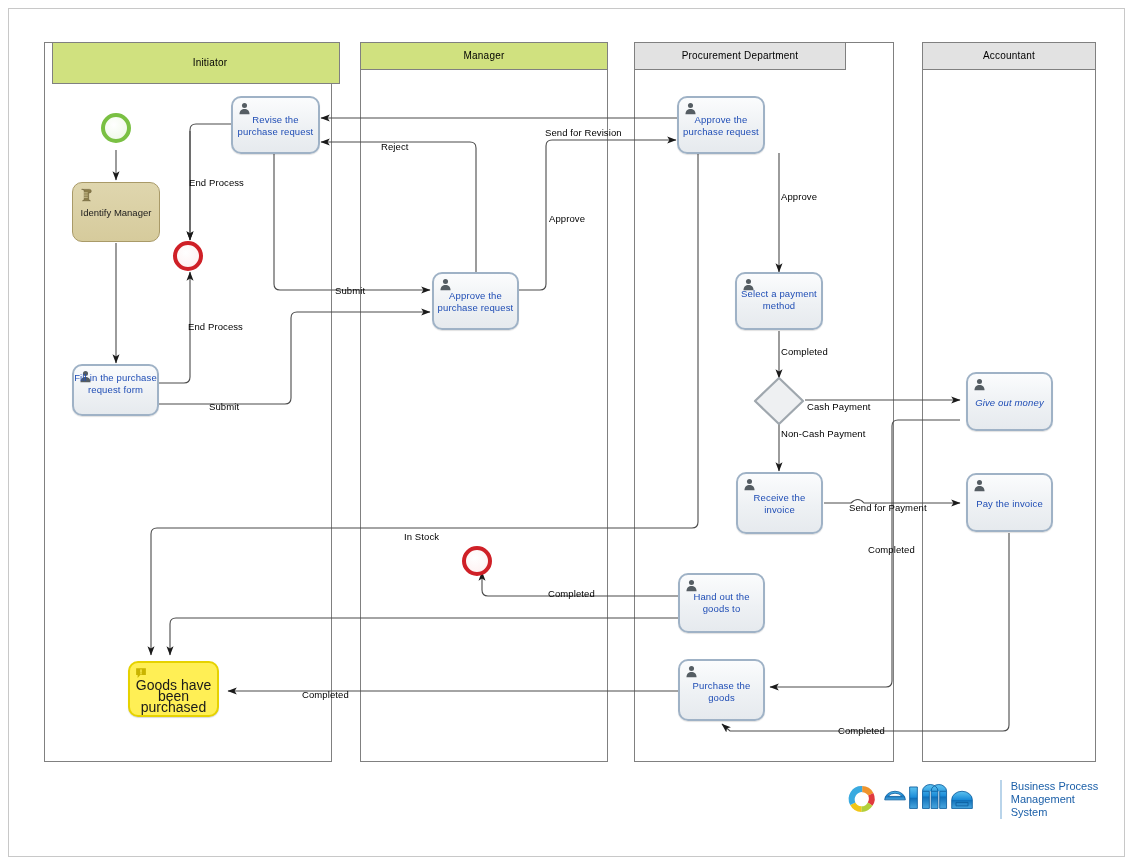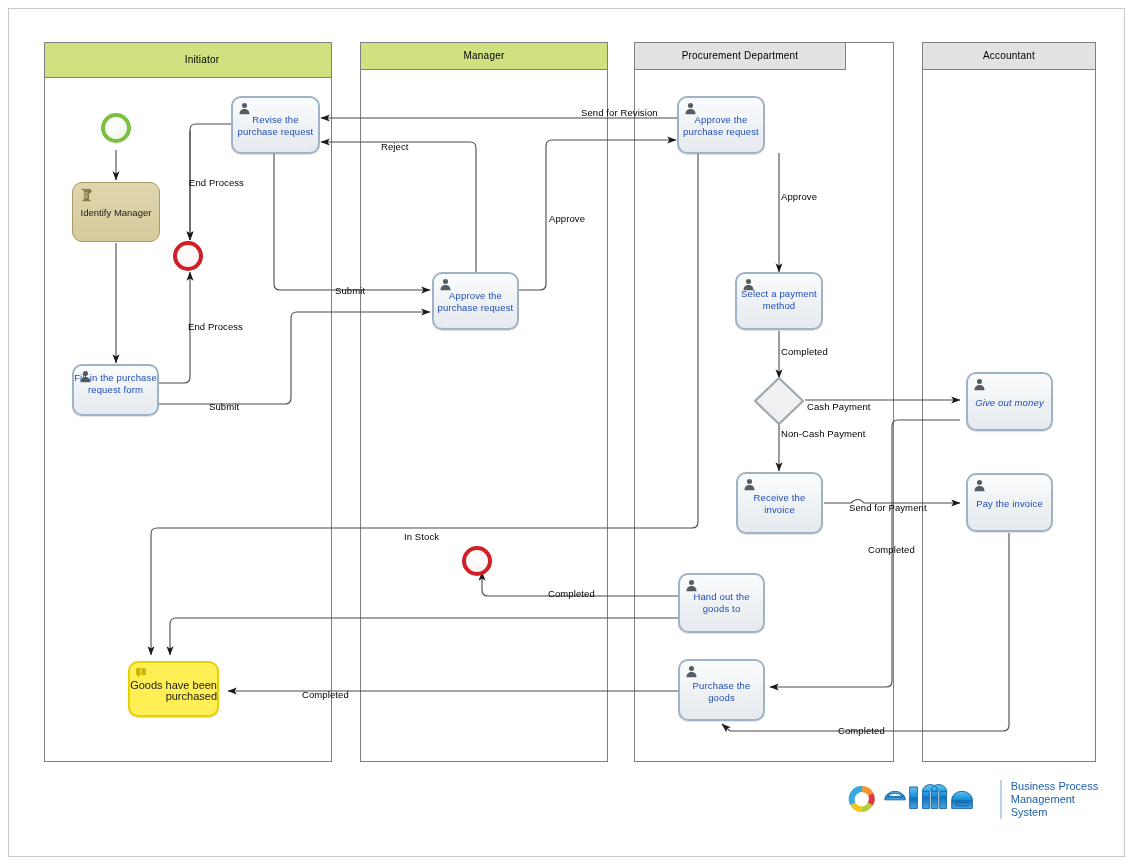--- a/index.html
+++ b/index.html
@@ -99,23 +99,23 @@
   
   .notify-task {
     border: 2px solid #e6d200;
     border-radius: 10px;
     background: #ffef55;
     box-shadow: 0 1px 1px rgba(0,0,0,0.15);
   }
   .notify-task .label {
     position: absolute;
     left: 0; right: 0;
-    text-align: right;
+    text-align: center;
     color: #1a1a1a;
-    font-size: 11px;
+    font-size: 14px;
     line-height: 11px;
   }
   .notify-task .notify-icon {
     position: absolute;
     left: 5px;
     top: 4px;
     width: 12px;
     height: 12px;
   }
   
@@ -177,21 +177,21 @@
   }
 </style>
 </head>
 <body>
 
 <div id="canvas">
 
   <div id="outer-frame"></div>
 
   <div class="lane" style="left:44px; top:42px; width:288px; height:720px;"></div>
-  <div class="lane-header green" style="left:44px; top:42px; width:288px; height:36px;padding-left:28px;">
+  <div class="lane-header green" style="left:52px; top:42px; width:288px; height:42px;padding-left:28px;">
     <span>Initiator</span>
   </div>
 
   <div class="lane" style="left:360px; top:42px; width:248px; height:720px;"></div>
   <div class="lane-header green" style="left:360px; top:42px; width:248px; height:28px;">
     <span>Manager</span>
   </div>
 
   <div class="lane" style="left:634px; top:42px; width:260px; height:720px;"></div>
   <div class="lane-header grey" style="left:634px; top:42px; width:212px; height:28px;">
@@ -256,21 +256,21 @@
 
     </g>
   </svg>
 
   <div class="edge-label" style="left:189px; top:178px;">End Process</div>
   <div class="edge-label" style="left:188px; top:322px;">End Process</div>
   <div class="edge-label" style="left:335px; top:286px;">Submit</div>
   <div class="edge-label" style="left:209px; top:402px;">Submit</div>
   <div class="edge-label" style="left:381px; top:142px;">Reject</div>
   <div class="edge-label" style="left:549px; top:214px;">Approve</div>
-  <div class="edge-label" style="left:545px; top:108px;margin-left:36px;">Send for Revision</div>
+  <div class="edge-label" style="left:545px; top:128px;">Send for Revision</div>
   <div class="edge-label" style="left:781px; top:192px;">Approve</div>
   <div class="edge-label" style="left:781px; top:347px;">Completed</div>
   <div class="edge-label" style="left:807px; top:402px;">Cash Payment</div>
   <div class="edge-label" style="left:781px; top:429px;text-align:right;">Non-Cash Payment</div>
   <div class="edge-label" style="left:849px; top:503px;">Send for Payment</div>
   <div class="edge-label" style="left:868px; top:545px;">Completed</div>
   <div class="edge-label" style="left:404px; top:532px;">In Stock</div>
   <div class="edge-label" style="left:548px; top:589px;">Completed</div>
   <div class="edge-label" style="left:302px; top:690px;">Completed</div>
   <div class="edge-label" style="left:838px; top:726px;">Completed</div>

